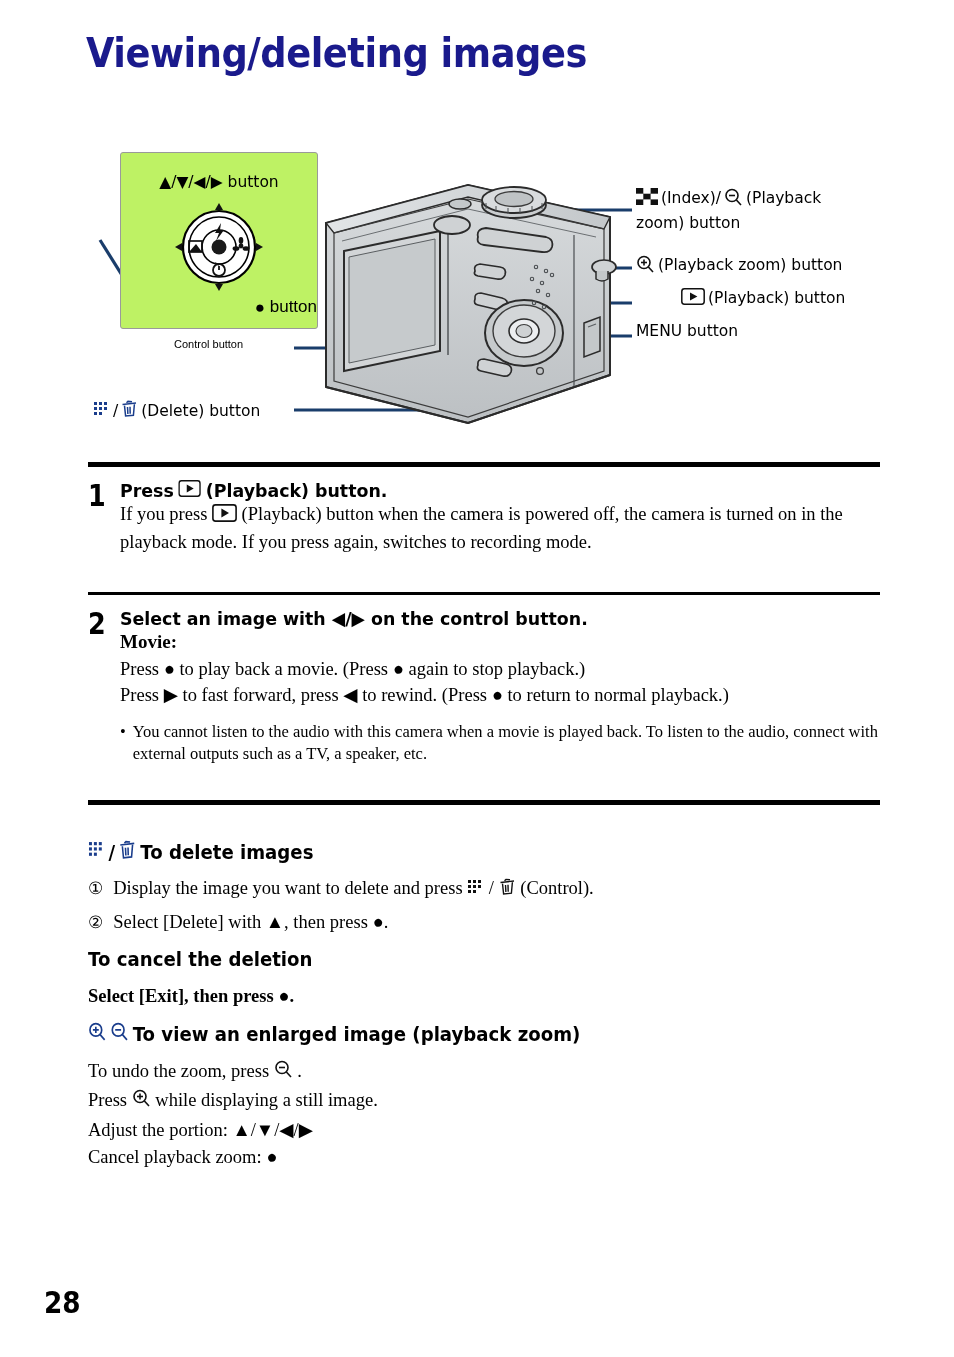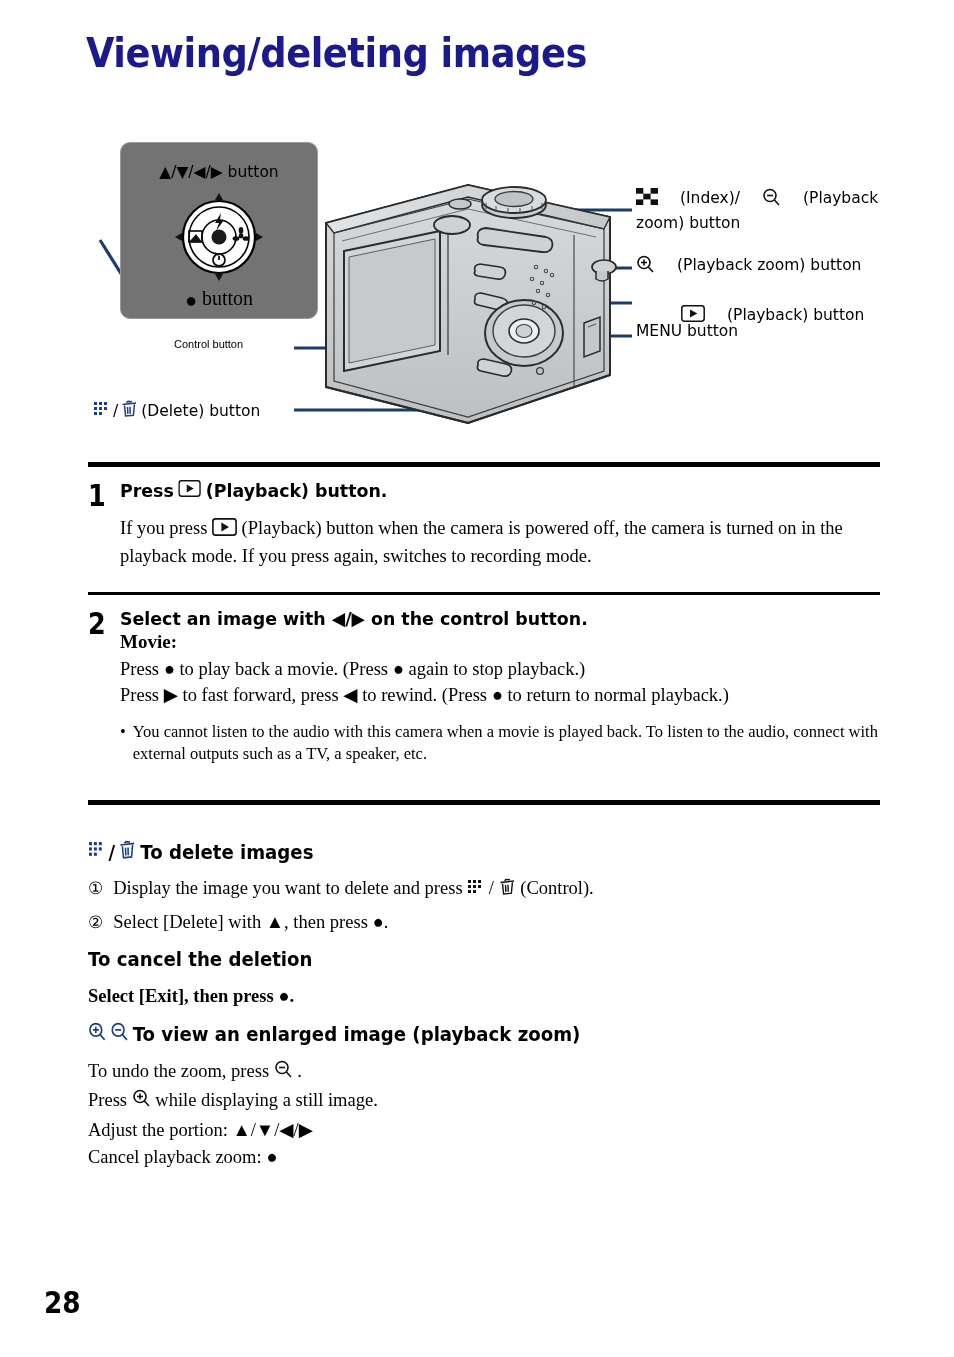--- a/index.html
+++ b/index.html
@@ -23,38 +23,38 @@
     color:#1a1a8c;
     transform:scaleX(0.92);
     transform-origin:left center;
     white-space:nowrap;
   }
 
   
   .diagram { position:absolute; left:0; top:140px; width:954px; height:310px; }
 
   .ctrl-box {
-    position:absolute; left:120px; top:2px;
+    position:absolute; left:120px; top:12px;
     width:196px; height:175px;
     border:1.6px solid #9a9a9a;
-    border-radius:10px;
-    background:#737373;
+    border-radius:3px;
+    background:#bef264;
   }
   .ctrl-box-title {
     position:absolute; left:0; top:20px; width:196px;
     text-align:center;
     font-family:"DejaVu Sans", sans-serif;
     font-size:15.5px;
     white-space:nowrap;
   }
   .ctrl-box-sub {
     position:absolute; left:0; top:144px; width:196px;
-    text-align:center;
-    font-family:Liberation Serif, serif;
-    font-size:20px;
+    text-align:right;
+    font-family:Liberation Sans, sans-serif;
+    font-size:17px;
     white-space:nowrap;
   }
   .wheel-wrap { position:absolute; left:48px; top:48px; width:100px; height:96px; }
 
   .label-control {
     position:absolute; left:174px; top:198px;
     font-family:Liberation Sans, sans-serif;
     font-size:11px; white-space:nowrap;
   }
   .label-delete {
@@ -66,24 +66,24 @@
 
   .camera-art { position:absolute; left:318px; top:35px; }
   .leaders { position:absolute; left:0; top:0; }
 
   .callout {
     position:absolute;
     font-family:"DejaVu Sans", sans-serif;
     font-size:15.5px;
     line-height:1.34;
   }
-  .callout .row { display:flex; align-items:flex-start; gap:22px; }
+  .callout .row { display:flex; align-items:flex-start; gap:3px; }
   .c1 { left:636px; top:48px; width:250px; }
   .c2 { left:636px; top:115px; }
-  .c3 { left:636px; top:165px;padding-left:45px; }
+  .c3 { left:636px; top:148px;padding-left:45px; }
   .c4 { left:636px; top:181px; }
 
   
   .rule { position:absolute; left:88px; width:792px; background:#000; }
   .rule.thick { height:5px; }
   .rule.thin  { height:3px; }
 
   
   .step { position:absolute; left:88px; width:800px; }
   .step-num {
@@ -400,21 +400,21 @@
     <div class="step-head">
       <span>Press</span>
       <span class="icn">
         <svg width="24" height="17" viewBox="0 0 24 17">
           <rect x="0.8" y="0.8" width="22.4" height="15.4" rx="2.6" fill="#fff" stroke="#111" stroke-width="1.6"></rect>
           <polygon points="9,4.4 16.4,8.5 9,12.6" fill="#111"></polygon>
         </svg>
       </span>
       <span>(Playback) button.</span>
     </div>
-    <div class="step-body body-serif" style="margin-top:14px;">
+    <div class="step-body body-serif" style="">
       <p>
         <span>If you press</span>
         <span class="icn">
           <svg width="25" height="18" viewBox="0 0 25 18">
             <rect x="0.9" y="0.9" width="23.2" height="16.2" rx="2.6" fill="#fff" stroke="#111" stroke-width="1.6"></rect>
             <polygon points="9.4,4.6 17,9 9.4,13.4" fill="#111"></polygon>
           </svg>
         </span>
         <span>(Playback) button when the camera is powered off, the camera is turned on in the playback mode. If you press again, switches to recording mode.</span>
       </p>

